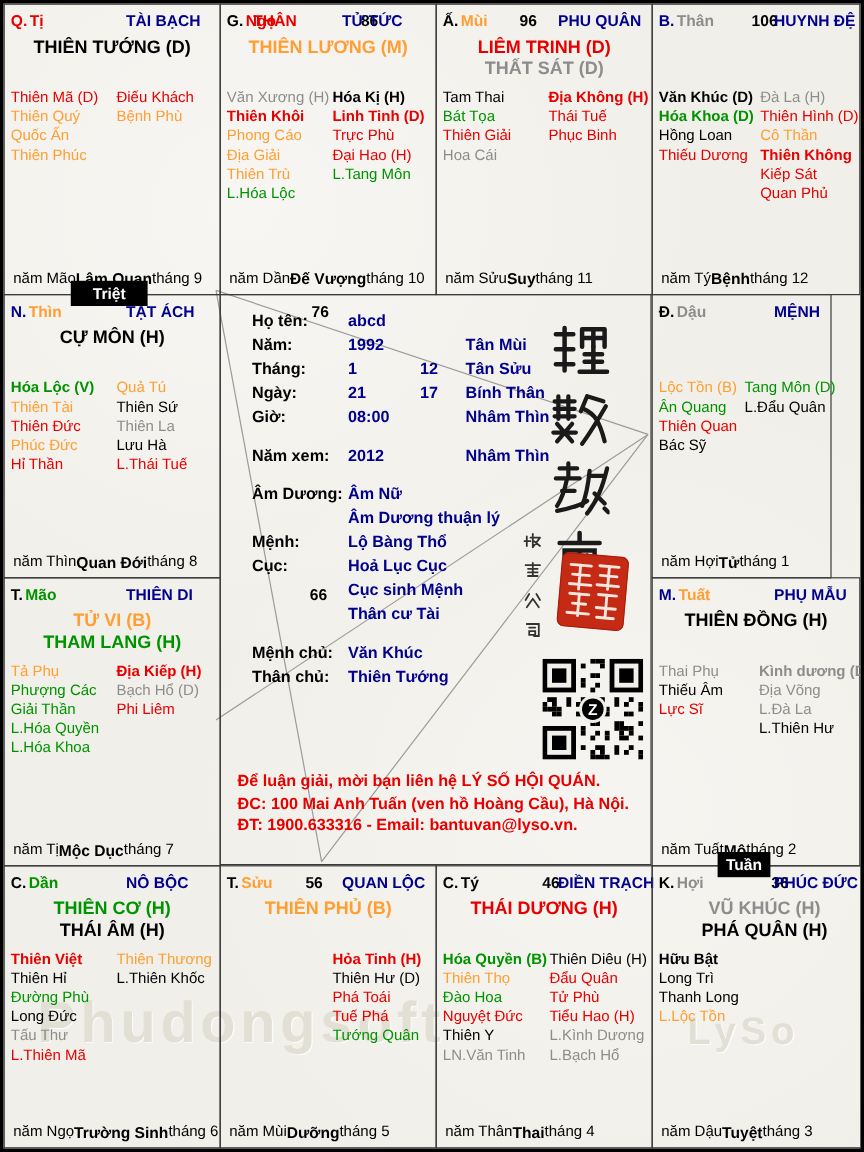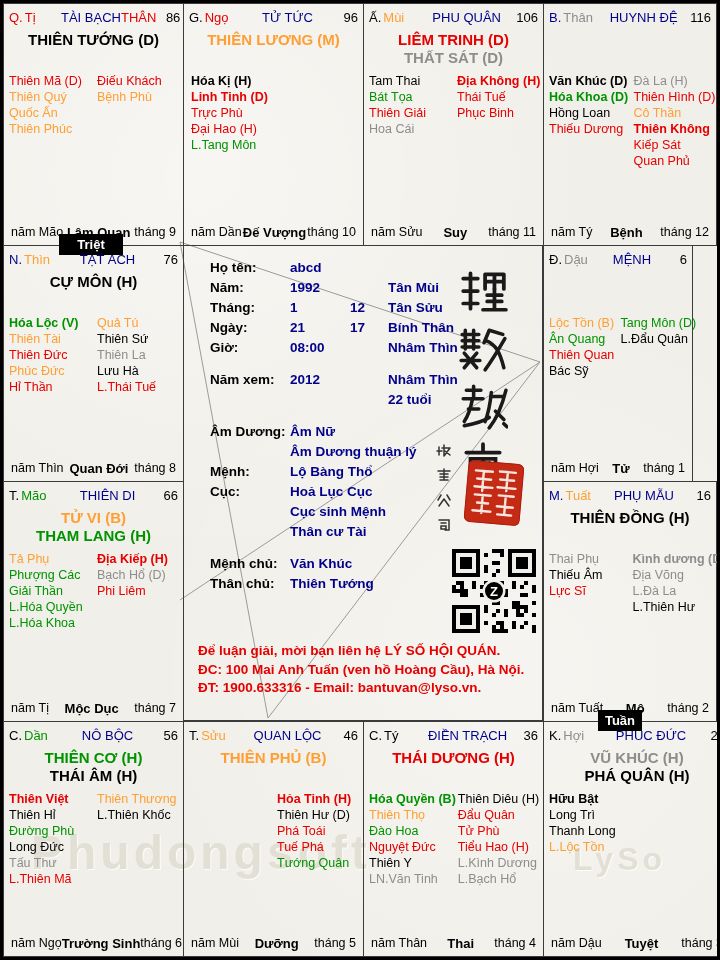--- a/index.html
+++ b/index.html
@@ -2,31 +2,31 @@
 <html><head>
 <meta charset="utf-8">
 <style>
   html,body{margin:0;padding:0;background:#777;}
   #stage{position:relative;width:720px;height:960px;margin:0 auto;background:#f1efe9;
     background-image:radial-gradient(circle at 28% 18%, rgba(255,255,255,.45), transparent 42%),
                      radial-gradient(circle at 72% 70%, rgba(255,255,255,.35), transparent 45%);
     border:3px solid #000;box-sizing:border-box;overflow:hidden;
     font-family:"Liberation Sans",sans-serif;color:#000;}
   .cell{position:absolute;border:1px solid #3b3b3b;box-sizing:border-box;background:transparent;}
-  .hdr{display:flex;align-items:baseline;padding:6px 5px 0 5px;font-size:13px;font-weight:normal;white-space:nowrap;}
+  .hdr{display:flex;align-items:baseline;padding:6px 5px 0 5px;font-size:13px;font-weight:bold;white-space:nowrap;gap:44px;}
   .canchi{min-width:52px;}
   .chi{margin-left:2px;}
   .pname{flex:1;text-align:center;color:#00008c;}
   .extra{color:#e60000;margin-right:4px;}
   .num{text-align:right;color:#000;min-width:20px;}
   .mains{height:42px;margin-top:6px;text-align:center;font-weight:bold;font-size:15px;line-height:18px;white-space:nowrap;}
   .starcols{display:flex;padding-left:5px;}
   .scol{width:50%;font-size:12.5px;line-height:16px;white-space:nowrap;}
   .scol.r{padding-left:2px;}
-  .ftr{position:absolute;left:7px;right:7px;bottom:5px;display:flex;justify-content:space-between;font-size:12.5px;white-space:nowrap;}
+  .ftr{position:absolute;left:7px;right:7px;bottom:5px;display:flex;font-size:12.5px;white-space:nowrap;}
   .ftr .stat{font-weight:bold;font-size:13px;}
   .c-red{color:#e60000}.c-orange{color:#ff9f33}.c-green{color:#009300}
   .c-gray{color:#8d8d8d}.c-black{color:#000}.c-navy{color:#00008c}
   .b{font-weight:bold}
   
   #center{left:180px;top:242px;width:360px;height:476px;}
   #info-rows{position:absolute;left:0;top:0;right:0;padding-top:14px;}
   .irow{position:relative;height:20px;font-size:13.5px;font-weight:bold;}
   .irow.sp{height:12px;}
   .irow span{position:absolute;white-space:nowrap;}
@@ -99,23 +99,20 @@
         <div class="irow">
           <span class="ilabel">Giờ:</span>
           <span class="iv1">08:00</span>
           <span class="iv3">Nhâm Thìn</span>
         </div>
         <div class="irow sp"></div>
         <div class="irow">
           <span class="ilabel">Năm xem:</span>
           <span class="iv1">2012</span>
           <span class="iv3">Nhâm Thìn</span>
-        </div>
-        <div class="irow">
-          <span class="iv3">22 tuổi</span>
         </div>
         <div class="irow sp"></div>
         <div class="irow">
           <span class="ilabel">Âm Dương:</span>
           <span class="iv1">Âm Nữ</span>
         </div>
         <div class="irow">
           <span class="iv1">Âm Dương thuận lý</span>
         </div>
         <div class="irow">
@@ -343,20 +340,28 @@
     <div class="hdr">
       <span class="canchi"><span class="can c-black">G.</span><span class="chi c-red">Ngọ</span></span>
       <span class="pname">TỬ TỨC</span>
       <span class="extra"></span>
       <span class="num">96</span>
     </div>
     <div class="mains">
         <div class="c-orange">THIÊN LƯƠNG (M)</div>
       </div>
     <div class="starcols">
+      <div class="scol l">
+          <div class="sline c-gray">Văn Xương (H)</div>
+          <div class="sline c-red b">Thiên Khôi</div>
+          <div class="sline c-orange">Phong Cáo</div>
+          <div class="sline c-orange">Địa Giải</div>
+          <div class="sline c-orange">Thiên Trù</div>
+          <div class="sline c-green">L.Hóa Lộc</div>
+        </div>
       <div class="scol r">
           <div class="sline c-black b">Hóa Kị (H)</div>
           <div class="sline c-red b">Linh Tinh (D)</div>
           <div class="sline c-red">Trực Phù</div>
           <div class="sline c-red">Đại Hao (H)</div>
           <div class="sline c-green">L.Tang Môn</div>
         </div>
     </div>
     <div class="ftr">
       <span class="nam">năm Dần</span>

